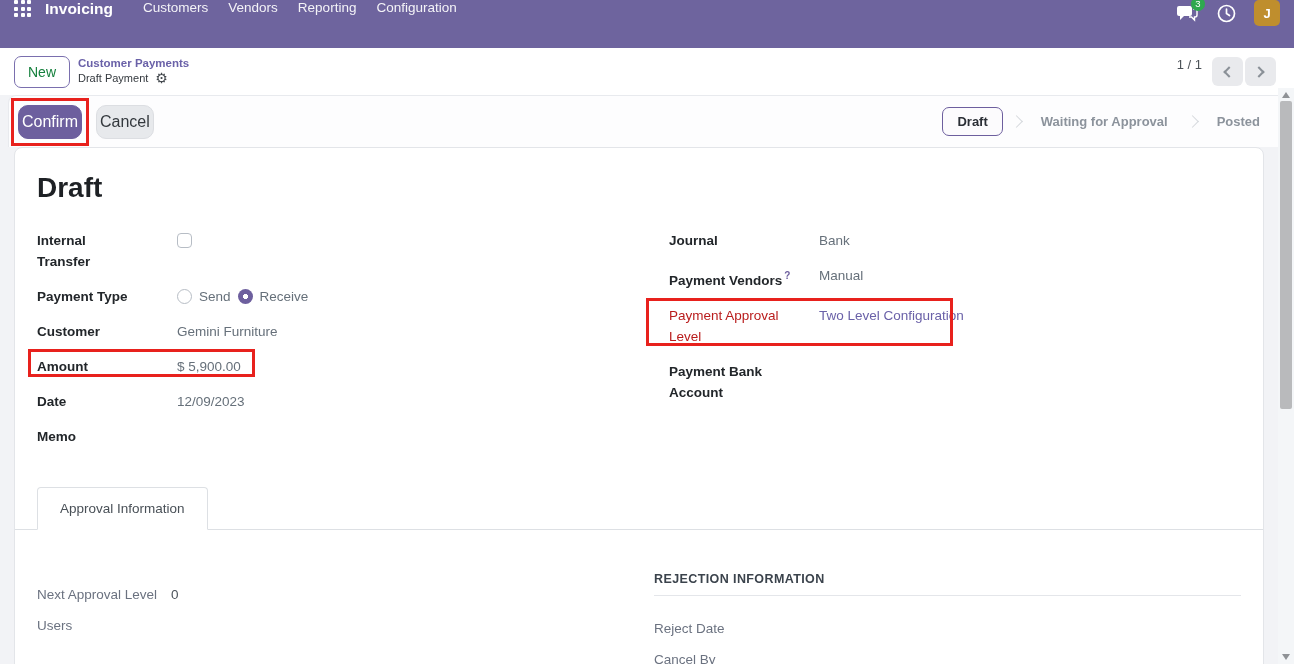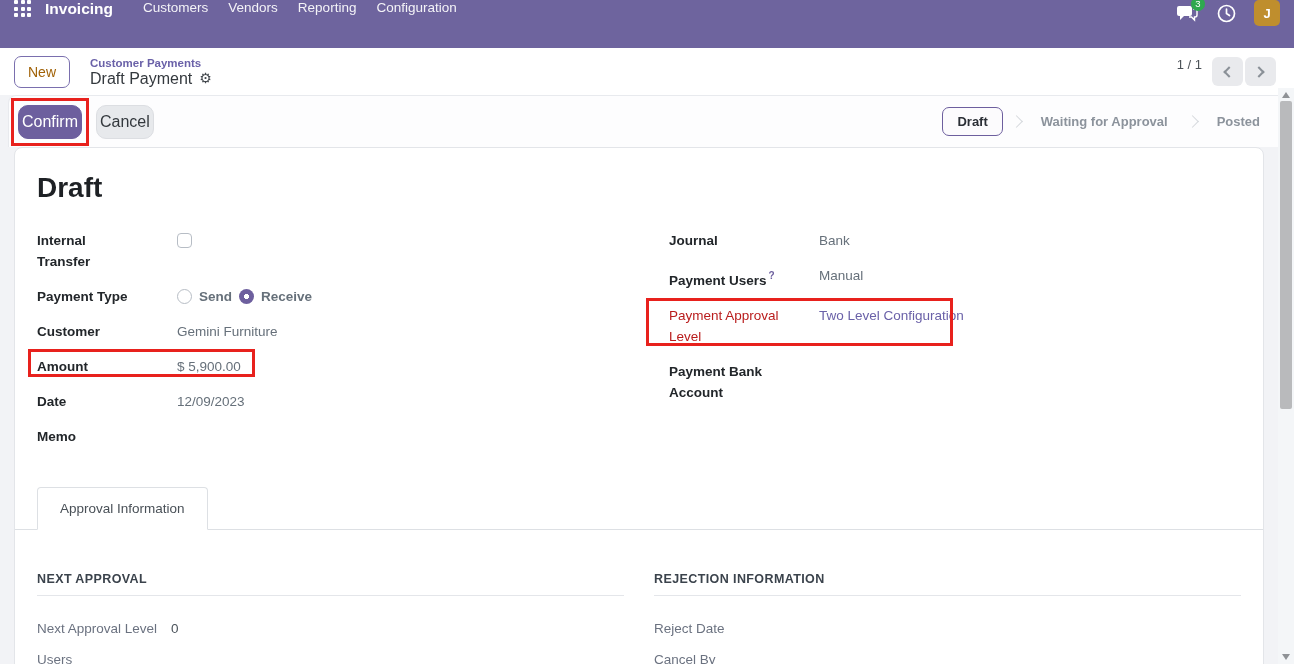--- a/index.html
+++ b/index.html
@@ -31,29 +31,29 @@
     font-size: 9.5px; line-height: 14px; text-align: center; padding: 0 2px;
   }
   .avatar { width: 26px; height: 26px; background: #bf8e2d; border-radius: 5px;
     color: #fff; font-size: 13px; font-weight: bold; display: flex;
     align-items: center; justify-content: center; cursor: pointer; }
 
   
   .control-panel { height: 47px; background: #fff; display: flex;
     align-items: center; padding: 0 18px 0 14px; }
   .btn-new {
-    background: #fff; border: 1px solid #7a6fae; color: #a16207;
+    background: #fff; border: 1px solid #7a6fae; color: #15803d;
     font-size: 14px; font-weight: 500; padding: 7px 13px; border-radius: 7px;
-    cursor: pointer; margin-right: 20px; font-family: inherit;
+    cursor: pointer; margin-right: 8px; font-family: inherit;
   }
   .breadcrumb { display: flex; flex-direction: column; justify-content: center; }
   .bc-parent { font-size: 11.5px; color: #6a61a8; font-weight: 600;
     text-decoration: none; cursor: pointer; line-height: 13px; }
   .bc-current-row { display: flex; align-items: center; gap: 7px; }
-  .bc-current { font-size: 16px; color: #34393e; line-height: 17px; }
+  .bc-current { font-size: 11px; color: #34393e; line-height: 17px; }
   .gear { font-size: 14px; color: #43484d; cursor: pointer; line-height: 14px; }
   .pager { margin-left: auto; display: flex; align-items: flex-start; gap: 10px; }
   .pager-count { font-size: 13px; color: #4c5258; }
   .pager-btns { display: flex; gap: 2px; }
   .pager-btn { width: 31px; height: 29px; background: #e9eaed; border: none;
     border-radius: 6px; cursor: pointer; display: flex; align-items: center;
     justify-content: center; }
   .chev { width: 8px; height: 8px; border-top: 2px solid #8a9097;
     border-right: 2px solid #8a9097; display: inline-block; }
   .chev.left  { transform: rotate(-135deg); margin-left: 3px; }
@@ -98,21 +98,21 @@
   .olabel.muted { font-weight: normal; color: #b91c1c; }
   .oval { color: #66707a; }
   .oval.link { color: #6a61a8; cursor: pointer; }
   .redbox { position: absolute; border: 3px solid #e8211d; pointer-events: none; }
   .redbox.amount-box { left: -9px; top: -7px; width: 227px; height: 28px; }
   .redbox.approval-box { left: -11px; top: -7px; width: 307px; height: 48px; }
 
   .o-checkbox { width: 15px; height: 15px; border: 1px solid #b7bdc5;
     border-radius: 4px; background: #fff; margin-top: 3px; cursor: pointer;
     display: inline-block; }
-  .radio-group { display: flex; align-items: center; gap: 7px; color: #66707a; font-weight: bold; }
+  .radio-group { display: flex; align-items: center; gap: 7px; color: #66707a; }
   .o-radio { width: 15px; height: 15px; border-radius: 50%; cursor: pointer;
     display: inline-block; }
   .o-radio.off { border: 1px solid #b7bdc5; background: #fff; }
   .o-radio.on { border: none;
     background: radial-gradient(circle at center, #fff 0 2.6px, #6d5f9e 2.7px 100%); }
   .radio-label { cursor: pointer; }
   .sup-help { color: #6d5f9e; font-size: 10px; vertical-align: super;
     margin-left: 2px; }
 
   
@@ -260,42 +260,41 @@
         <span class="oval"></span>
       </div>
     </div>
 
     <div class="col-right">
       <div class="orow">
         <span class="olabel">Journal</span>
         <span class="oval">Bank</span>
       </div>
       <div class="orow">
-        <span class="olabel"><span>Payment Users</span><span class="sup-help">?</span></span>
+        <span class="olabel"><span>Payment Vendors</span><span class="sup-help">?</span></span>
         <span class="oval">Manual</span>
       </div>
       <div class="orow">
         <div class="redbox approval-box"></div>
         <span class="olabel muted">Payment Approval Level</span>
         <span class="oval link">Two Level Configuration</span>
       </div>
       <div class="orow">
         <span class="olabel">Payment Bank Account</span>
         <span class="oval"></span>
       </div>
     </div>
   </div>
 
   <div class="notebook">
     <div class="tab">Approval Information</div>
   </div>
 
   <div class="sections">
     <div class="section">
-      <div class="sec-title">NEXT APPROVAL</div>
       <div class="srow">
         <span>Next Approval Level</span>
         <span class="sval">0</span>
       </div>
       <div class="srow">
         <span>Users</span>
       </div>
 
     </div>
     <div class="section">

